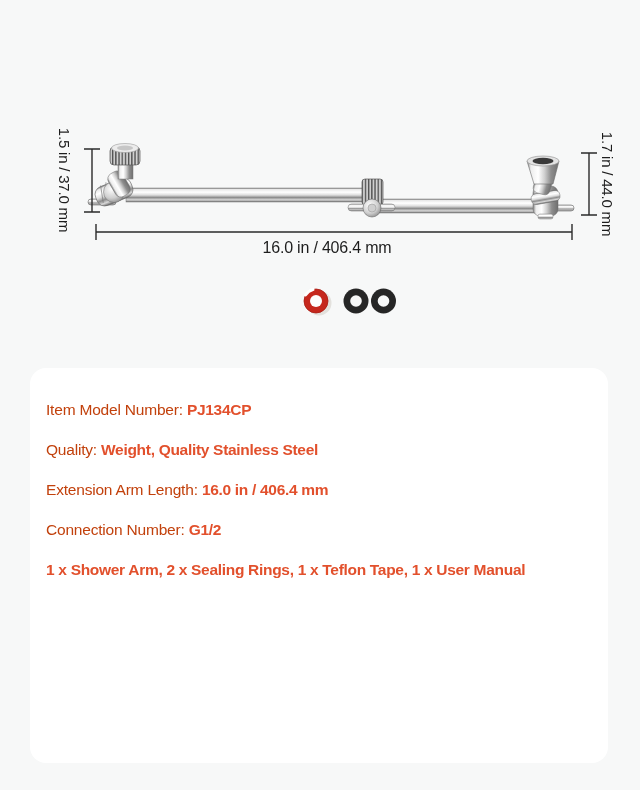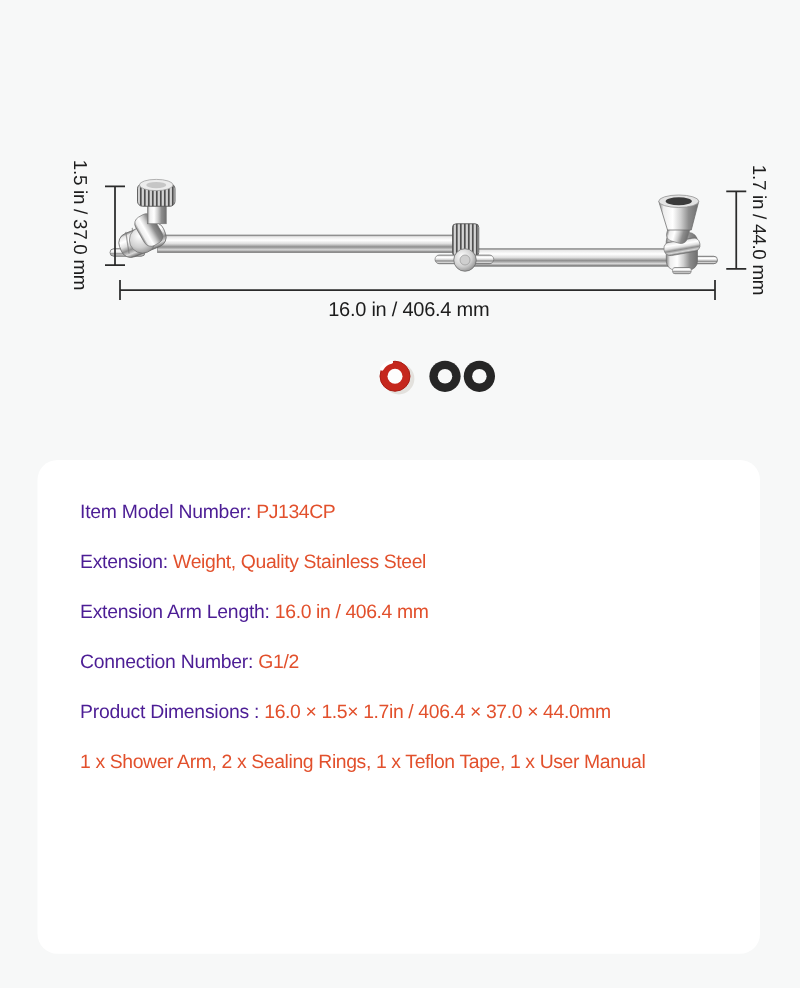--- a/index.html
+++ b/index.html
@@ -17,22 +17,22 @@
   .spec-card{
     position:absolute;left:30px;top:368px;width:578px;height:395px;
     background:#ffffff;border-radius:16px;box-sizing:border-box;
     padding:32px 18px 0 16px;
   }
   .row{
     height:19px;line-height:19px;margin-bottom:21px;
     font-size:15.5px;letter-spacing:-0.2px;white-space:pre-wrap;
     color:#1b1b1b;
   }
-  .lbl{color:#4c1d95;font-weight:400;margin-left:18px;}
-  .val{color:#e2502c;font-weight:400;letter-spacing:-0.3px;text-align:right;}
+  .lbl{color:#c2410c;font-weight:400;}
+  .val{color:#e2502c;font-weight:700;letter-spacing:-0.3px;text-align:right;}
 </style>
 </head>
 <body>
 
 <div class="stage">
 
   <svg class="diagram" width="640" height="340" viewBox="0 0 640 340">
     <defs>
       <linearGradient id="tubeGrad" x1="0" y1="0" x2="0" y2="1">
         <stop offset="0" stop-color="#7f7f7f"></stop>
@@ -122,20 +122,19 @@
       </g>
       <g>
         <circle cx="383.5" cy="301" r="12.5" fill="#262626"></circle>
         <circle cx="383.5" cy="301" r="5.8" fill="#f7f8f8"></circle>
       </g>
     </g>
   </svg>
 
   <div class="spec-card">
     <div class="row"><span class="lbl">Item Model Number: </span><span class="val">PJ134CP</span></div>
-    <div class="row"><span class="lbl">Extension: </span><span class="val">Weight, Quality Stainless Steel</span></div>
+    <div class="row"><span class="lbl">Quality: </span><span class="val">Weight, Quality Stainless Steel</span></div>
     <div class="row"><span class="lbl">Extension Arm Length: </span><span class="val">16.0 in / 406.4 mm</span></div>
     <div class="row"><span class="lbl">Connection Number: </span><span class="val">G1/2</span></div>
-    <div class="row"><span class="lbl">Product Dimensions : </span><span class="val">16.0 × 1.5× 1.7in / 406.4 × 37.0 × 44.0mm</span></div>
     <div class="row"><span class="lbl"></span><span class="val">1 x Shower Arm, 2 x Sealing Rings, 1 x Teflon Tape, 1 x User Manual</span></div>
   </div>
 
 </div>
 
 </body></html>

